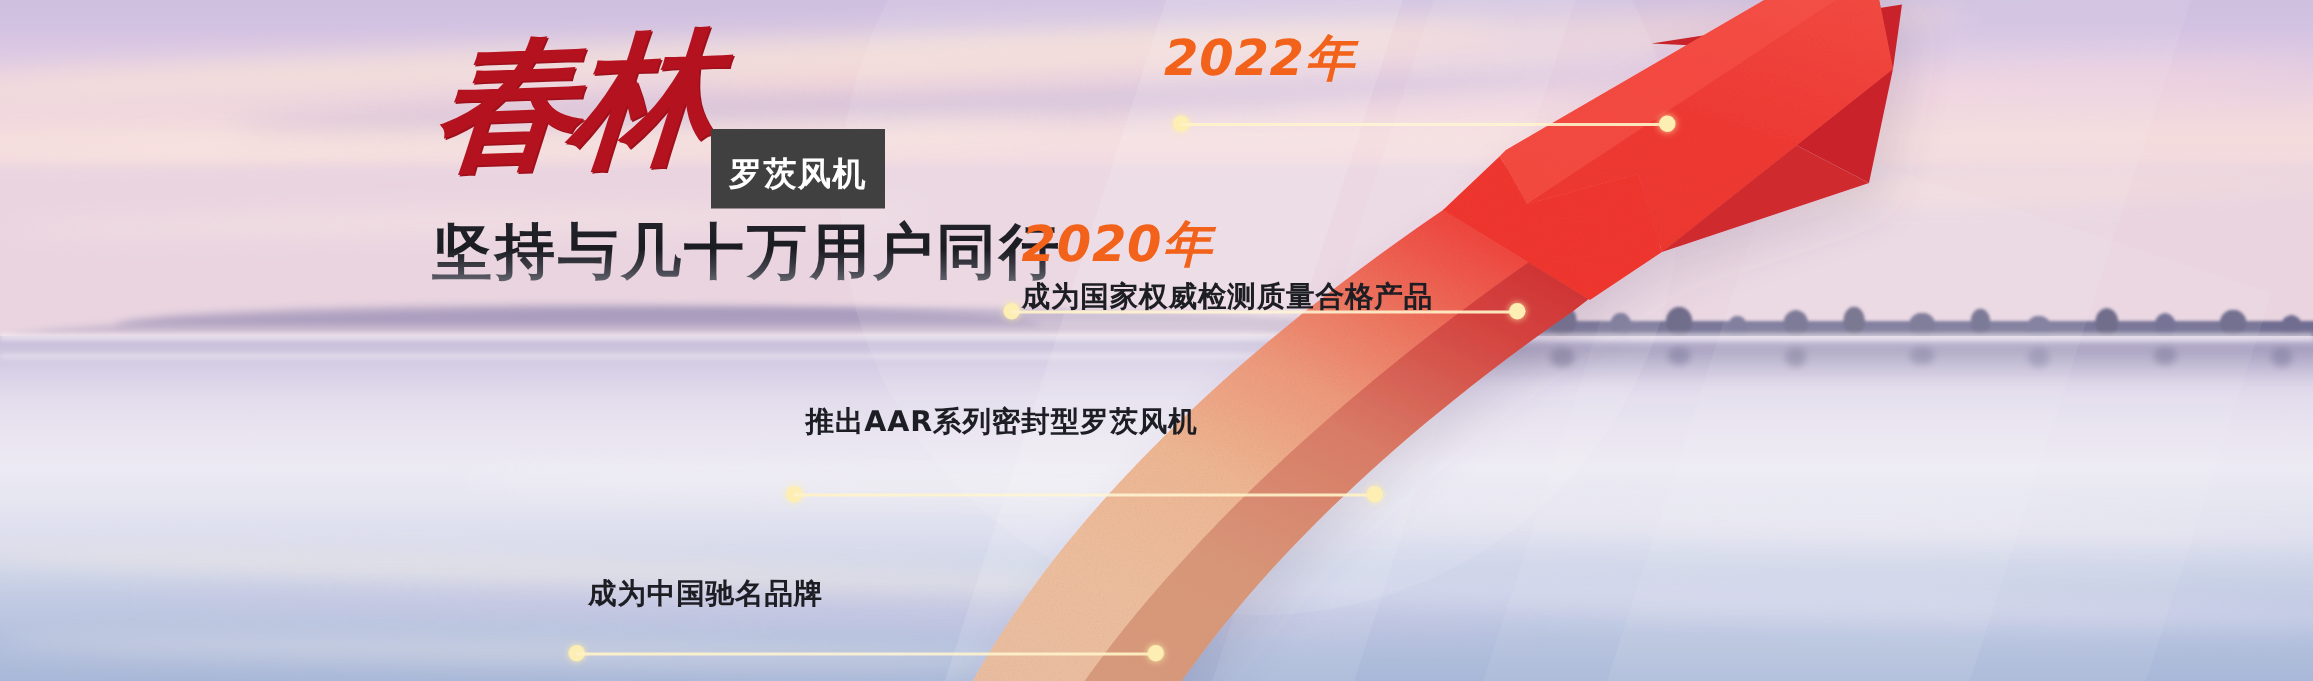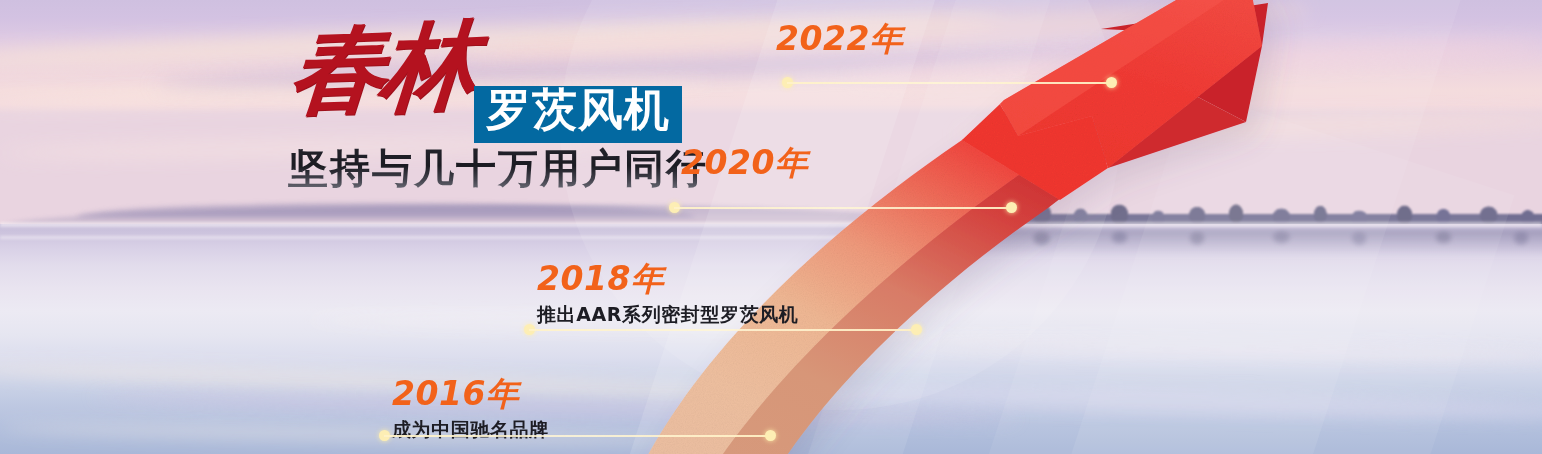--- a/index.html
+++ b/index.html
@@ -159,25 +159,25 @@
     font-family:"DejaVu Serif","Liberation Serif",serif;
     font-weight:700;font-style:italic;
     color:#b4121f;
     letter-spacing:-6px;
     transform:skewX(-6deg) rotate(-2deg);
     text-shadow:1px 1px 0 #9d0f1a;
     white-space:nowrap;
   }
   .brand-badge{
     position:absolute;left:186px;top:68px;
-    background:#0369a1;
+    background:#404040;
     color:#ffffff;
-    font-size:45px;line-height:1;
+    font-size:22px;line-height:1;
     font-weight:700;
-    padding:1px 12px 11px 12px;
+    padding:20px 12px 11px 12px;
     letter-spacing:1px;
     white-space:nowrap;
     font-family:"DejaVu Sans","Liberation Sans",sans-serif;
   }
   .brand-tag{
     position:absolute;left:0px;top:128px;
     font-size:40px;line-height:1.1;
     font-weight:700;
     font-family:"DejaVu Serif","Liberation Serif",serif;
     letter-spacing:2px;
@@ -367,37 +367,36 @@
       <div class="milestone" style="left: 776px; top: 22px;">
         <div class="ms-year">2022年</div>
       </div>
       <div class="connector" style="left: 782px; top: 76px; width: 335px;">
         <span class="dot l"></span>
         <span class="ln"></span>
         <span class="dot r"></span>
       </div>
       <div class="milestone" style="left: 681px; top: 146px;">
         <div class="ms-year">2020年</div>
+        <div class="ms-desc">成为国家权威检测质量合格产品</div>
       </div>
       <div class="connector" style="left: 669px; top: 201px; width: 348px;">
         <span class="dot l"></span>
         <span class="ln"></span>
         <span class="dot r"></span>
       </div>
       <div class="milestone" style="left: 537px; top: 262px;">
-        <div class="ms-year">2018年</div>
         <div class="ms-desc">推出AAR系列密封型罗茨风机</div>
       </div>
       <div class="connector" style="left: 524px; top: 323px; width: 398px;">
         <span class="dot l"></span>
         <span class="ln"></span>
         <span class="dot r"></span>
       </div>
       <div class="milestone" style="left: 392px; top: 377px;">
-        <div class="ms-year">2016年</div>
         <div class="ms-desc">成为中国驰名品牌</div>
       </div>
       <div class="connector" style="left: 379px; top: 429px; width: 397px;">
         <span class="dot l"></span>
         <span class="ln"></span>
         <span class="dot r"></span>
       </div>
     </div>
 
 </div>

